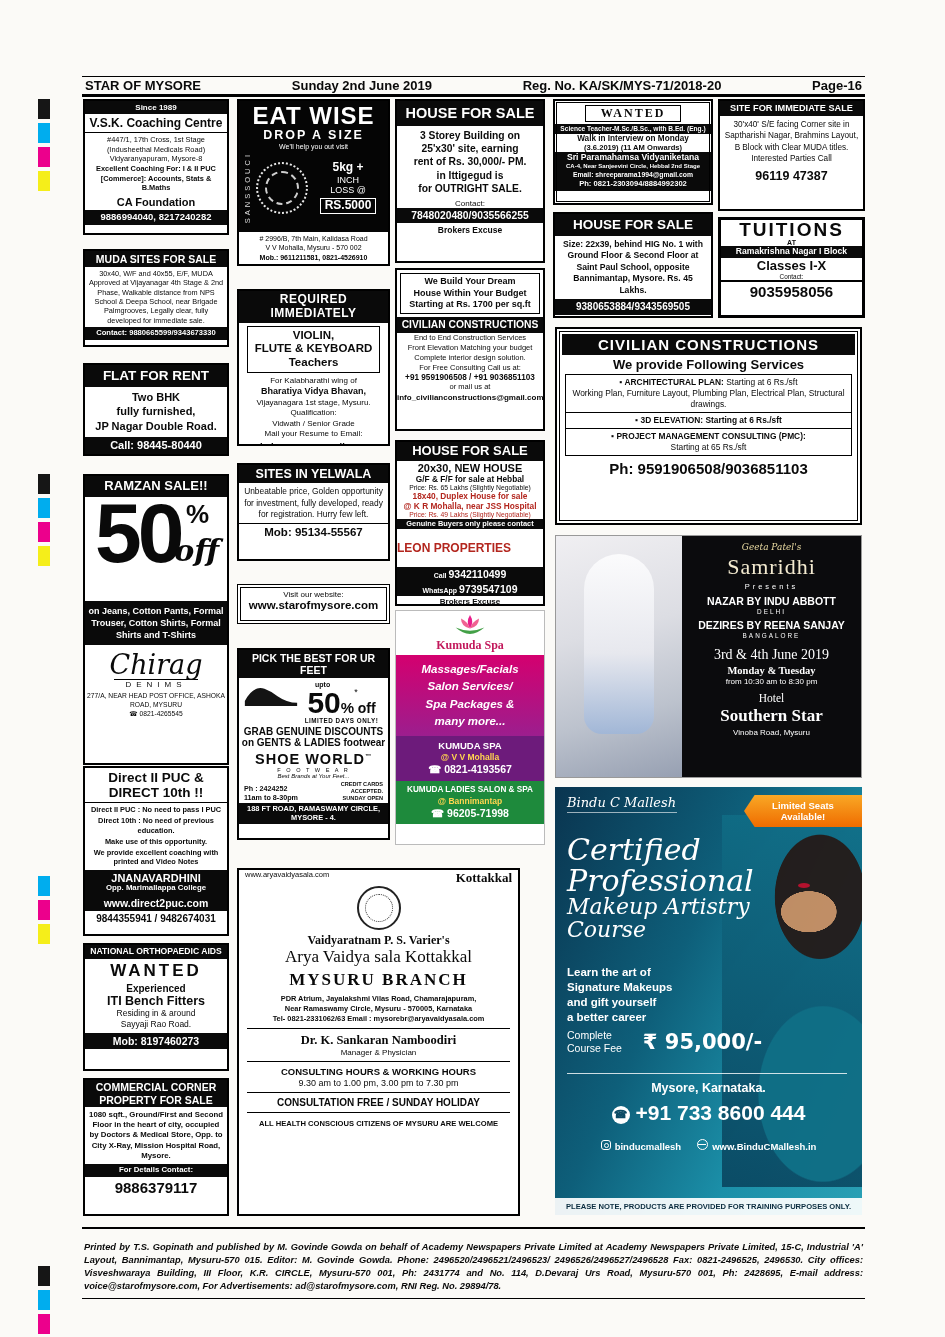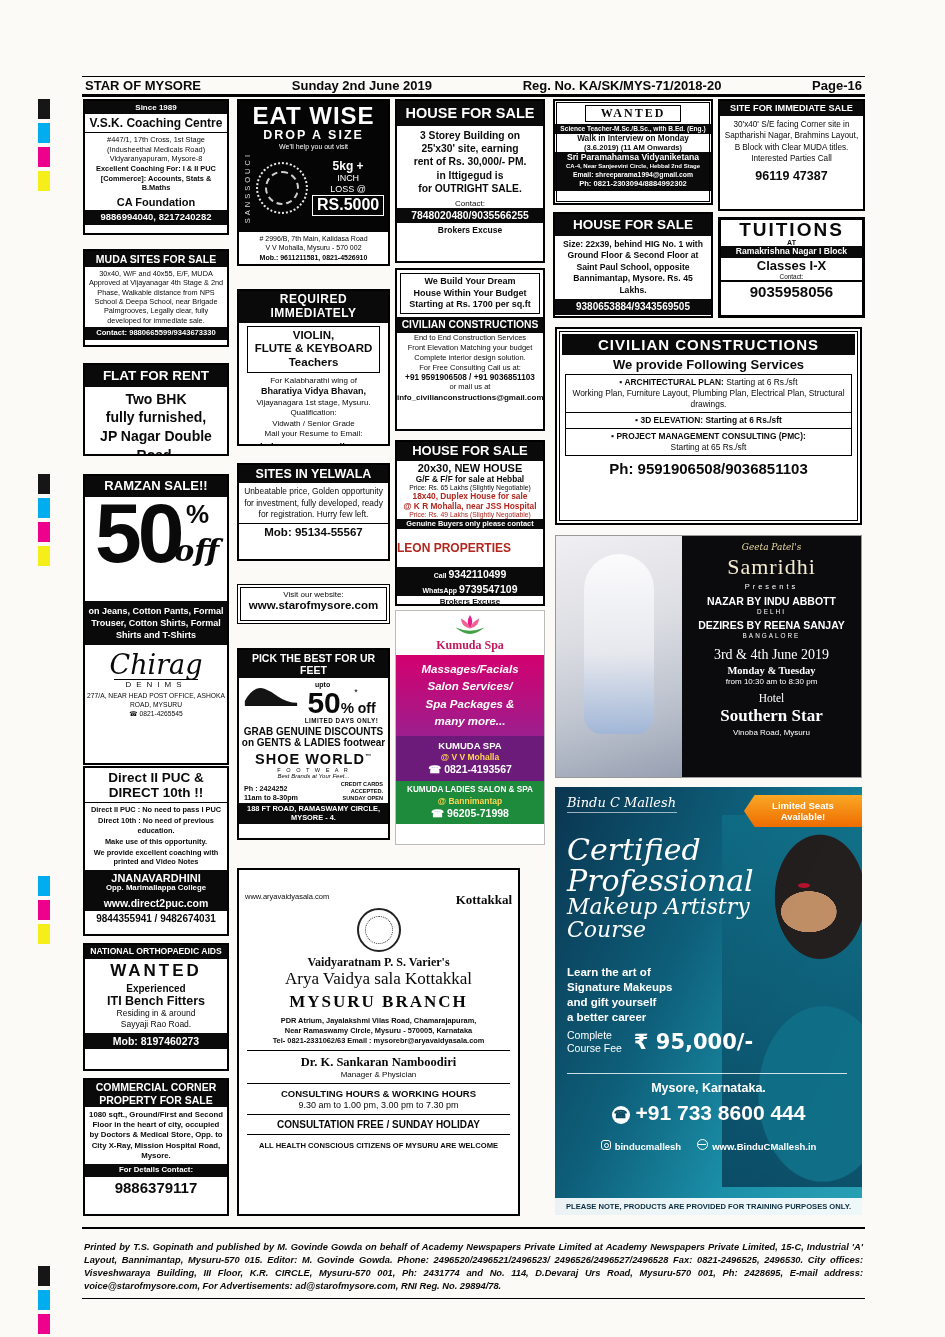--- a/index.html
+++ b/index.html
@@ -25,21 +25,21 @@
   #ad-vsk .ca{font-size:11px;font-weight:bold;text-align:center;padding:1px 0 2px}
   #ad-vsk .phone{font-size:9.5px}
 
   #ad-muda{left:83px;top:249px;width:146px;height:98px}
   #ad-muda .title{font-size:10.5px}
   #ad-muda .body{font-size:7.3px;line-height:1.28;text-align:center;padding:2px 3px}
   #ad-muda .contact{font-size:7.6px}
 
   #ad-flat{left:83px;top:363px;width:146px;height:93px}
   #ad-flat .title{font-size:13.5px;padding:3px 0}
-  #ad-flat .body{font-size:14px;font-weight:bold;text-align:center;line-height:1.35;padding:3px 0}
+  #ad-flat .body{font-size:11px;font-weight:bold;text-align:center;line-height:1.35;padding:3px 0}
   #ad-flat .phone{font-size:11px}
 
   #ad-ramzan{left:83px;top:474px;width:146px;height:291px}
   #ad-ramzan .title{font-size:13px;padding:3px 0}
   .fifty{position:relative;height:104px}
   .fifty .n{position:absolute;left:10px;top:-6px;font-size:84px;font-weight:bold;letter-spacing:-4px;line-height:1}
   .fifty .p{position:absolute;right:18px;top:2px;font-size:26px;font-weight:bold}
   .fifty .o{position:absolute;right:8px;top:36px;font-size:30px;font-family:"DejaVu Serif",serif;font-style:italic;font-weight:bold}
   #ad-ramzan .items{font-size:9px;padding:4px 3px;line-height:1.35}
   .chirag{font-family:"DejaVu Serif",serif;font-style:italic;font-size:27px;text-align:center;line-height:1;padding-top:6px}
@@ -74,21 +74,21 @@
   #ad-eatwise .t{font-size:24px;font-weight:bold;text-align:center;letter-spacing:1px;padding-top:3px;line-height:1}
   #ad-eatwise .st{font-size:12.5px;font-weight:bold;text-align:center;letter-spacing:2px}
   #ad-eatwise .tag{font-size:7px;text-align:center;padding:1px 0 2px}
   .ew-row{display:flex;align-items:center;gap:4px;padding:0 4px}
   .ew-vert{writing-mode:vertical-rl;transform:rotate(180deg);font-size:7.5px;letter-spacing:3px;color:#ddd}
   .mandala{width:52px;height:52px;border-radius:50%;border:2px dotted #e8e8e8;display:flex;align-items:center;justify-content:center;flex:none}
   .mandala i{display:block;width:34px;height:34px;border-radius:50%;border:2px dashed #cfcfcf}
   .ew-offer{flex:1;text-align:center;line-height:1.15}
   .ew-offer .o1{font-size:12px;font-weight:bold}
   .ew-offer .o2,.ew-offer .o3{font-size:9px}
-  .ew-offer .o4{font-size:16px;font-weight:bold;border:1px solid #fff;display:inline-block;padding:0 4px;margin-top:1px}
+  .ew-offer .o4{font-size:12px;font-weight:bold;border:1px solid #fff;display:inline-block;padding:0 4px;margin-top:1px}
   #ad-eatwise .white{position:absolute;left:0;right:0;bottom:0;background:#fff;color:#000;font-size:7px;text-align:center;line-height:1.35;padding:2px 0}
 
   #ad-music{left:237px;top:289px;width:153px;height:157px}
   #ad-music .title{font-size:12px;letter-spacing:.5px}
   .music-box{border:1.5px solid #000;margin:3px 8px;text-align:center;font-weight:bold;font-size:11.5px;line-height:1.2;padding:2px 0}
   #ad-music .ln{font-size:8px;text-align:center;line-height:1.3}
   #ad-music .ln.b9{font-size:9px;font-weight:bold}
   #ad-music .email{font-size:9.5px;font-weight:bold;text-align:center;padding-top:1px}
 
   #ad-yelwala{left:237px;top:463px;width:153px;height:98px}
@@ -115,21 +115,21 @@
   .sw-brand{font-size:14.5px;font-weight:bold;text-align:center;letter-spacing:1px;padding-top:3px}
   .sw-brand sup{font-size:6px}
   .sw-sub{font-size:5.6px;text-align:center;letter-spacing:2px}
   .sw-tag{font-size:6px;text-align:center;font-style:italic}
   .sw-row{display:flex;justify-content:space-between;padding:2px 5px 1px;align-items:flex-end}
   .sw-row .ph{font-size:7.2px;font-weight:bold;line-height:1.25}
   .sw-row .cards{font-size:5.6px;text-align:right;line-height:1.25;font-weight:bold}
   #ad-shoe .addr{font-size:7.4px}
 
   #ad-arya{left:237px;top:868px;width:283px;height:348px;font-family:"Liberation Serif",serif}
-  .arya-top{display:flex;justify-content:space-between;align-items:flex-start;padding:22px 6px 0}
+  .arya-top{display:flex;justify-content:space-between;align-items:flex-start;padding:0 6px 0}
   .arya-web{font-family:"Liberation Sans",sans-serif;font-size:7.5px}
   .arya-logo{font-size:13px;font-weight:bold}
   .arya-seal{width:44px;height:44px;border:2px solid #222;border-radius:50%;margin:0 auto;display:flex;align-items:center;justify-content:center}
   .arya-seal i{display:block;width:28px;height:28px;border:1.5px dotted #333;border-radius:50%}
   .arya-tag{font-size:12px;font-weight:bold;text-align:center;padding-top:3px}
   .arya-name{font-size:17px;text-align:center;line-height:1.1}
   .arya-branch{font-size:17px;font-weight:bold;text-align:center;letter-spacing:2px;padding:3px 0 4px}
   .arya-addr{font-family:"Liberation Sans",sans-serif;font-size:7.4px;font-weight:bold;text-align:center;line-height:1.35}
   .arya-hr{border-top:1.2px solid #000;margin:4px 8px}
   .arya-doc{font-size:12.5px;font-weight:bold;text-align:center}
@@ -243,21 +243,21 @@
       linear-gradient(200deg,#117089 0%,#0b4963 100%);opacity:.95}
   .bn-lips{position:absolute;right:52px;top:96px;width:12px;height:5px;border-radius:50%;background:#b3122e}
   .bn-ribbon{position:absolute;top:8px;right:0;width:118px;height:32px;background:linear-gradient(180deg,#f9a825,#ef6c00);clip-path:polygon(9% 0,100% 0,100% 100%,9% 100%,0 50%);display:flex;flex-direction:column;justify-content:center;align-items:center;font-size:9.5px;font-weight:bold;line-height:1.2}
   .bn-logo{position:absolute;left:12px;top:8px;font-family:"DejaVu Serif",serif;font-style:italic;font-size:13px;color:#fff}
   .bn-logo-sub{position:absolute;left:12px;top:25px;width:110px;border-top:1px solid rgba(255,255,255,.6)}
   .bn-head{position:absolute;left:12px;top:48px;width:185px;font-family:"DejaVu Serif",serif;font-style:italic;line-height:1.02}
   .bn-head .l1,.bn-head .l2{font-size:30px}
   .bn-head .l3{font-size:22px}
   .bn-head .l4{font-size:22px}
   .bn-pitch{position:absolute;left:12px;top:178px;width:170px;font-weight:bold;font-size:11.5px;line-height:1.3}
-  .bn-fee{position:absolute;left:12px;top:242px;display:flex;align-items:center;gap:12px}
+  .bn-fee{position:absolute;left:12px;top:242px;display:flex;align-items:center;gap:21px}
   .bn-fee .lbl{font-size:10.5px;line-height:1.2}
   .bn-fee .amt{font-family:"DejaVu Sans",sans-serif;font-size:21px;font-weight:bold}
   .bn-rule{position:absolute;left:12px;top:286px;width:280px;border-top:1.5px solid rgba(255,255,255,.8)}
   .bn-city{position:absolute;left:0;top:294px;width:307px;text-align:center;font-weight:bold;font-size:12.5px}
   .bn-phone{position:absolute;left:0;top:314px;width:307px;text-align:center;font-size:21px;font-weight:bold}
   .bn-phone .pic{display:inline-flex;width:18px;height:18px;border-radius:50%;background:#fff;color:#0b4963;font-size:11px;align-items:center;justify-content:center;vertical-align:2px;margin-right:6px}
   .bn-social{position:absolute;left:0;top:352px;width:307px;display:flex;justify-content:center;gap:16px;font-size:9.5px;font-weight:bold;align-items:center}
   .ig{display:inline-block;width:10px;height:10px;border:1.6px solid #fff;border-radius:3px;position:relative;margin-right:4px}
   .ig::after{content:"";position:absolute;left:2px;top:2px;width:3px;height:3px;border:1.2px solid #fff;border-radius:50%}
   .globe{display:inline-block;width:11px;height:11px;border:1.5px solid #fff;border-radius:50%;position:relative;margin-right:4px}

